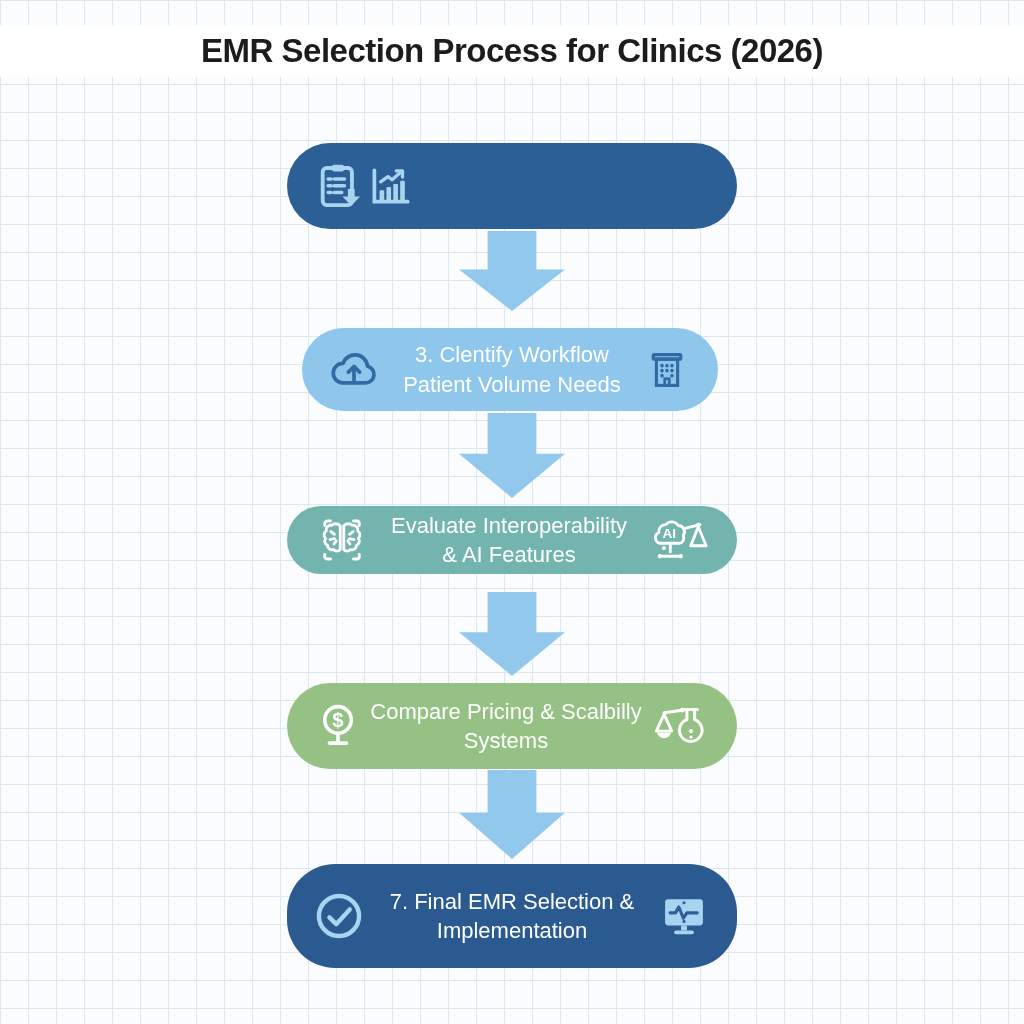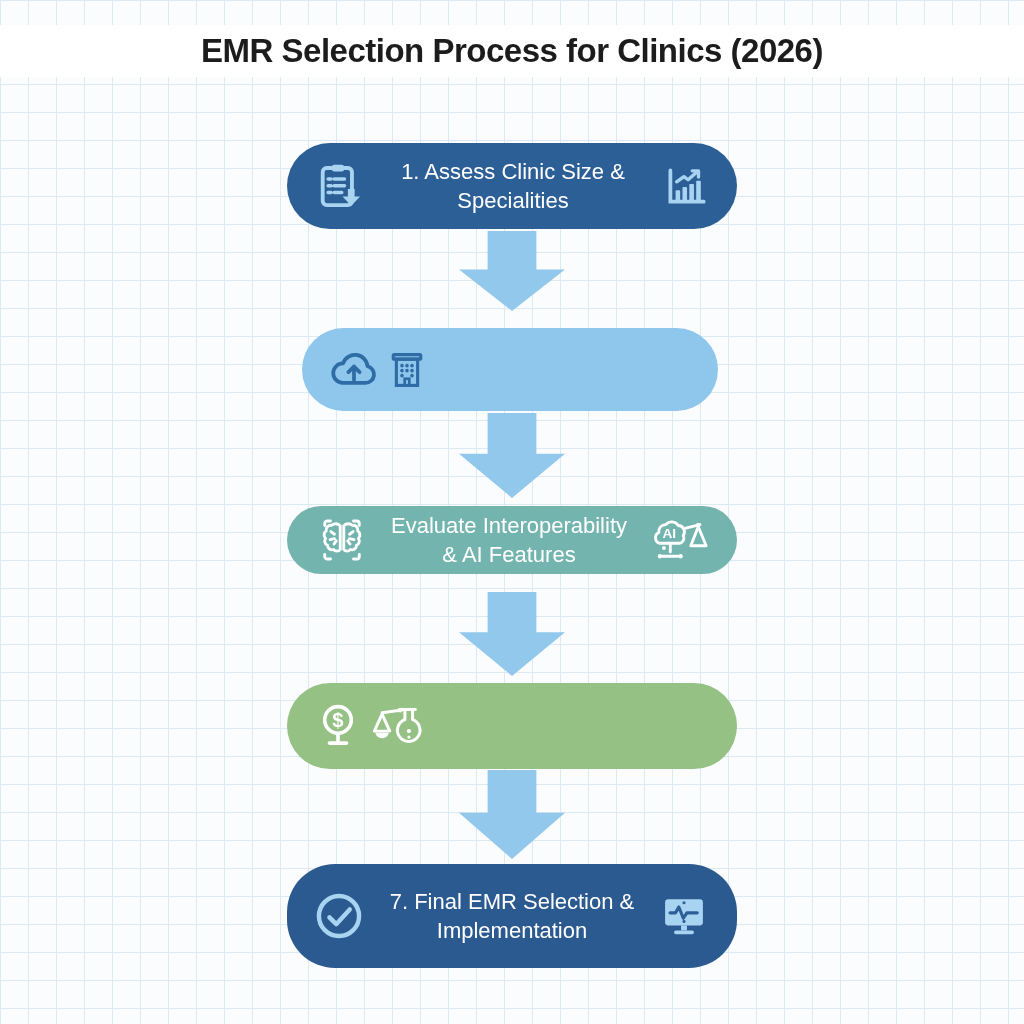--- a/index.html
+++ b/index.html
@@ -69,22 +69,20 @@
 
 <div class="step step-0" style="background: rgb(45, 95, 151); color: rgb(255, 255, 255);">
   <span class="icon icon-left" style="color: rgb(169, 212, 241);">
     <svg width="54" height="54" viewBox="0 0 24 24" fill="none">
       <rect x="5.2" y="4" width="13" height="16.5" rx="1.8" stroke="currentColor" stroke-width="1.7"></rect>
       <rect x="9.3" y="2.6" width="5.4" height="3" rx="1" fill="currentColor"></rect>
       <path d="M7.6 8.9 h1.3 M10.3 8.9 h4.6 M7.6 11.9 h1.3 M10.3 11.9 h4.6 M7.6 14.9 h1.3 M10.3 14.9 h3.4" stroke="currentColor" stroke-width="1.5" stroke-linecap="round"></path>
       <path d="M16.4 13.3 v3.4 h-2.4 l3.9 4.1 3.9-4.1 h-2.4 v-3.4 z" fill="currentColor"></path>
     </svg>
   </span>
-  <span class="step-label">1. Assess Clinic Size &amp;
-Specialities</span>
   <span class="icon icon-right" style="color: rgb(169, 212, 241);">
     <svg width="50" height="50" viewBox="0 0 24 24" fill="none">
       <path d="M4.5 4.5 V19.5 H20.5" stroke="currentColor" stroke-width="1.8" stroke-linecap="round"></path>
       <rect x="7" y="14" width="2.2" height="5" rx="0.4" fill="currentColor"></rect>
       <rect x="10.3" y="12.5" width="2.2" height="6.5" rx="0.4" fill="currentColor"></rect>
       <rect x="13.6" y="11" width="2.2" height="8" rx="0.4" fill="currentColor"></rect>
       <rect x="16.9" y="9.5" width="2.2" height="9.5" rx="0.4" fill="currentColor"></rect>
       <path d="M7.5 10 L11 7.5 L13 9 L17.5 5" stroke="currentColor" stroke-width="1.6" stroke-linecap="round" stroke-linejoin="round"></path>
       <path d="M15 4.7 h3 v3" stroke="currentColor" stroke-width="1.6" stroke-linecap="round" stroke-linejoin="round"></path>
     </svg>
@@ -94,20 +92,22 @@
 <div class="arrow arrow-0"></div>
 
 <div class="step step-1" style="background: rgb(143, 198, 235); color: rgb(255, 255, 255);">
   <span class="icon icon-left" style="color: rgb(47, 107, 164);">
     <svg width="56" height="56" viewBox="0 0 24 24" fill="none">
       <path d="M7.2 17.5 h9.6 a3.6 3.6 0 0 0 1-7.1 a5.4 5.4 0 0 0-10.5-1.2 A4 4 0 0 0 7.2 17.5 z" stroke="currentColor" stroke-width="1.6" stroke-linejoin="round"></path>
       <path d="M12 16.2 V10.6" stroke="currentColor" stroke-width="1.6" stroke-linecap="round"></path>
       <path d="M9.6 12.9 L12 10.5 l2.4 2.4" stroke="currentColor" stroke-width="1.6" stroke-linecap="round" stroke-linejoin="round"></path>
     </svg>
   </span>
+  <span class="step-label">3. Clentify Workflow
+Patient Volume Needs</span>
   <span class="icon icon-right" style="color: rgb(47, 107, 164);">
     <svg width="50" height="50" viewBox="0 0 24 24" fill="none">
       <rect x="5.4" y="4.6" width="13.2" height="2.2" rx="0.5" stroke="currentColor" stroke-width="1.5"></rect>
       <rect x="6.9" y="6.8" width="10.2" height="12.6" stroke="currentColor" stroke-width="1.5"></rect>
       <circle cx="9.6" cy="9.9" r="0.85" fill="currentColor"></circle>
         <circle cx="12" cy="9.9" r="0.85" fill="currentColor"></circle>
         <circle cx="14.4" cy="9.9" r="0.85" fill="currentColor"></circle>
       <circle cx="9.6" cy="12.3" r="0.85" fill="currentColor"></circle>
         <circle cx="12" cy="12.3" r="0.85" fill="currentColor"></circle>
         <circle cx="14.4" cy="12.3" r="0.85" fill="currentColor"></circle>
@@ -154,20 +154,22 @@
 
 <div class="step step-3" style="background: rgb(150, 193, 133); color: rgb(255, 255, 255);">
   <span class="icon icon-left" style="color: rgb(255, 255, 255);">
     <svg width="54" height="54" viewBox="0 0 24 24" fill="none">
       <circle cx="12" cy="9.3" r="5.9" stroke="currentColor" stroke-width="1.6"></circle>
       <text x="12" y="12.4" font-size="9" font-weight="bold" fill="currentColor" text-anchor="middle" font-family="Liberation Sans, sans-serif">$</text>
       <path d="M12 15.4 V19" stroke="currentColor" stroke-width="1.6"></path>
       <path d="M8.2 19.6 H15.8" stroke="currentColor" stroke-width="1.6" stroke-linecap="round"></path>
     </svg>
   </span>
+  <span class="step-label">Compare Pricing &amp; Scalbilly
+Systems</span>
   <span class="icon icon-right" style="color: rgb(255, 255, 255);">
     <svg width="64" height="54" viewBox="0 0 30 24" fill="none" stroke="currentColor" stroke-width="1.4" stroke-linecap="round" stroke-linejoin="round">
       <path d="M8 5.8 L16.5 4.6"></path>
       <circle cx="16.5" cy="4.6" r="1.1" fill="currentColor" stroke="none"></circle>
       <path d="M8 6.4 L4.4 14.4 h7.2 z"></path>
       <path d="M4.8 15.2 a3.3 3.3 0 0 0 6.4 0 z" fill="currentColor" stroke="none"></path>
       <path d="M17.4 4.3 h6.2"></path>
       <path d="M18.7 4.6 V9 a5.3 5.3 0 1 0 3.6 0 V4.6"></path>
       <circle cx="20.6" cy="14.4" r="1" fill="currentColor" stroke="none"></circle>
       <circle cx="20.6" cy="17.2" r="0.75" fill="currentColor" stroke="none"></circle>

